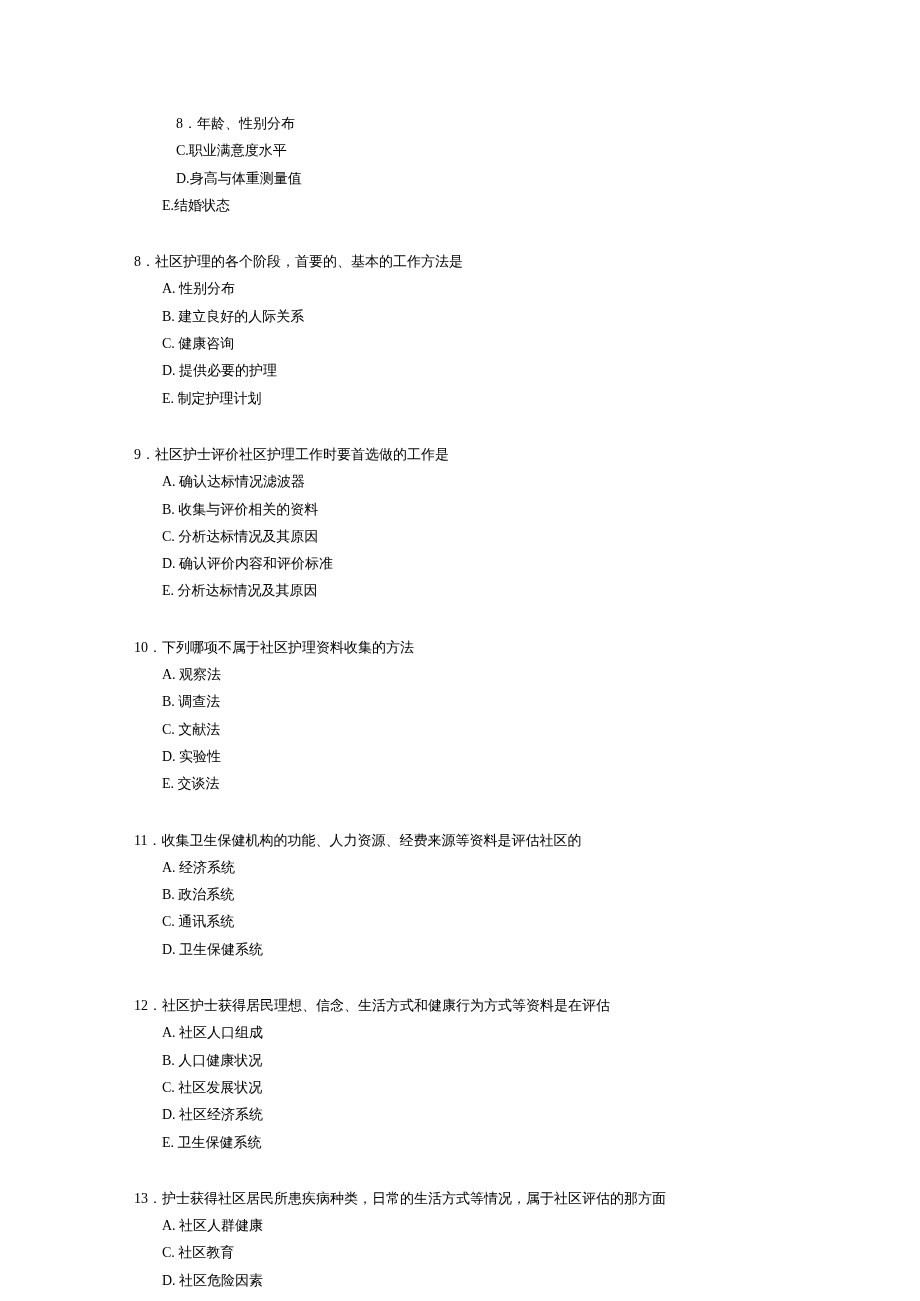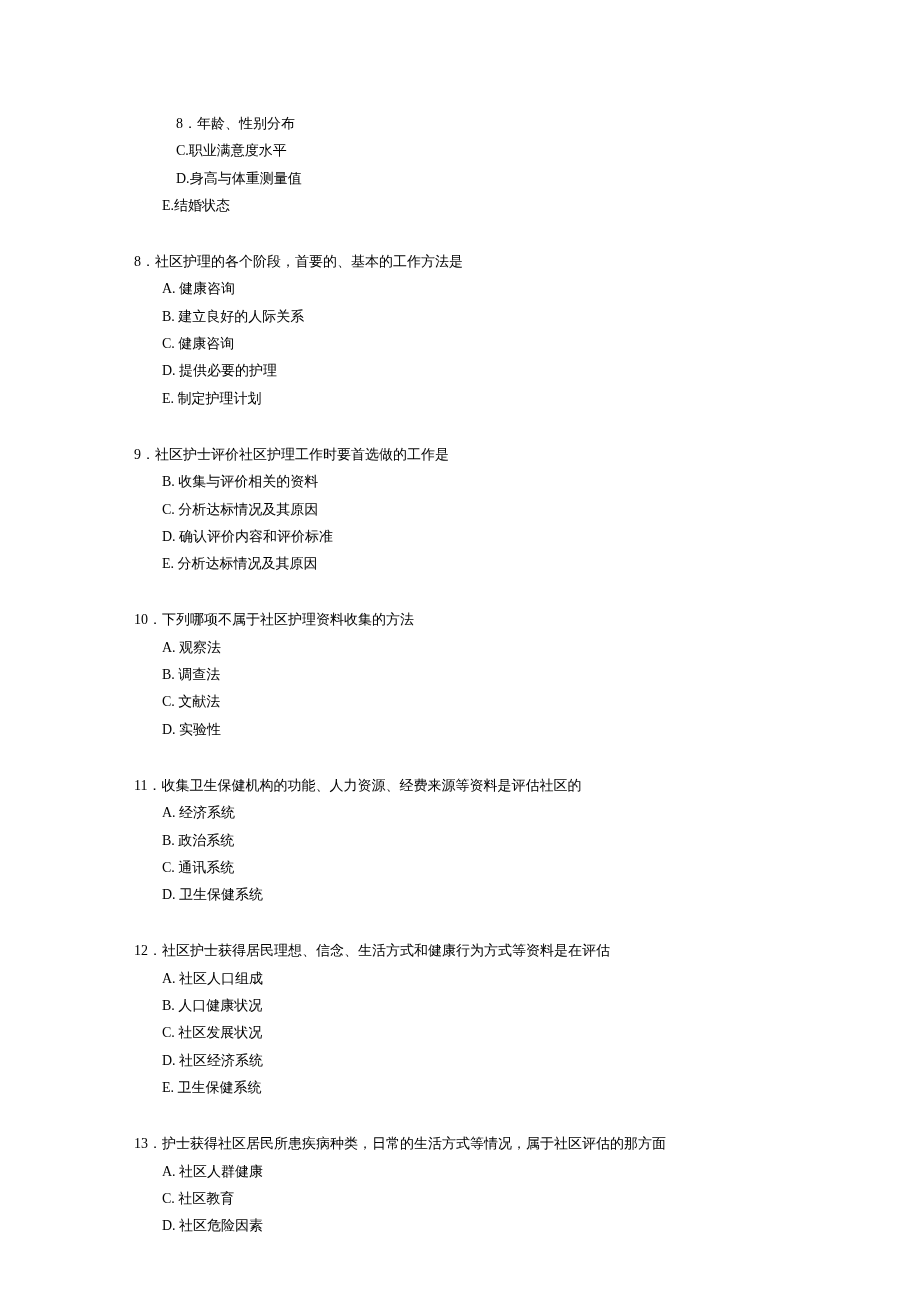--- a/index.html
+++ b/index.html
@@ -37,35 +37,37 @@
 
   <div id="lead-block">
       <div class="line indent-opt-deep"><span>8</span><span>．年龄、性别分布</span></div>
       <div class="line indent-opt-deep"><span>C.</span><span>职业满意度水平</span></div>
       <div class="line indent-opt-deep"><span>D.</span><span>身高与体重测量值</span></div>
       <div class="line indent-opt"><span>E.</span><span>结婚状态</span></div>
     </div>
 
   <div id="questions-block">
       <div class="line indent-q"><span>8</span><span>．社区护理的各个阶段，首要的、基本的工作方法是</span></div>
-      <div class="line indent-opt"><span>A. 健康咨询</span></div>
+      <div class="line indent-opt"><span>A. 性别分布</span></div>
       <div class="line indent-opt"><span>B. 建立良好的人际关系</span></div>
       <div class="line indent-opt"><span>C. 健康咨询</span></div>
       <div class="line indent-opt"><span>D. 提供必要的护理</span></div>
       <div class="line indent-opt"><span>E. 制定护理计划</span></div>
       <div class="line indent-q"><span>9</span><span>．社区护士评价社区护理工作时要首选做的工作是</span></div>
+      <div class="line indent-opt"><span>A. 确认达标情况滤波器</span></div>
       <div class="line indent-opt"><span>B. 收集与评价相关的资料</span></div>
       <div class="line indent-opt"><span>C. 分析达标情况及其原因</span></div>
       <div class="line indent-opt"><span>D. 确认评价内容和评价标准</span></div>
       <div class="line indent-opt"><span>E. 分析达标情况及其原因</span></div>
       <div class="line indent-q"><span>10</span><span>．下列哪项不属于社区护理资料收集的方法</span></div>
       <div class="line indent-opt"><span>A. 观察法</span></div>
       <div class="line indent-opt"><span>B. 调查法</span></div>
       <div class="line indent-opt"><span>C. 文献法</span></div>
       <div class="line indent-opt"><span>D. 实验性</span></div>
+      <div class="line indent-opt"><span>E. 交谈法</span></div>
       <div class="line indent-q"><span>11</span><span>．收集卫生保健机构的功能、人力资源、经费来源等资料是评估社区的</span></div>
       <div class="line indent-opt"><span>A. 经济系统</span></div>
       <div class="line indent-opt"><span>B. 政治系统</span></div>
       <div class="line indent-opt"><span>C. 通讯系统</span></div>
       <div class="line indent-opt"><span>D. 卫生保健系统</span></div>
       <div class="line indent-q"><span>12</span><span>．社区护士获得居民理想、信念、生活方式和健康行为方式等资料是在评估</span></div>
       <div class="line indent-opt"><span>A. 社区人口组成</span></div>
       <div class="line indent-opt"><span>B. 人口健康状况</span></div>
       <div class="line indent-opt"><span>C. 社区发展状况</span></div>
       <div class="line indent-opt"><span>D. 社区经济系统</span></div>

